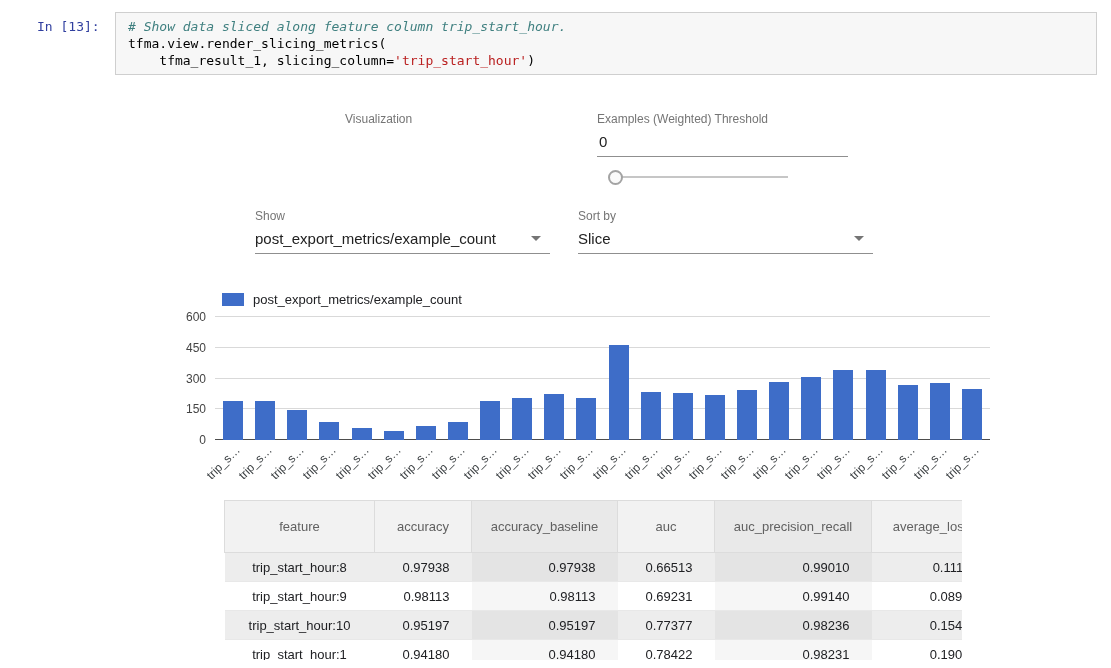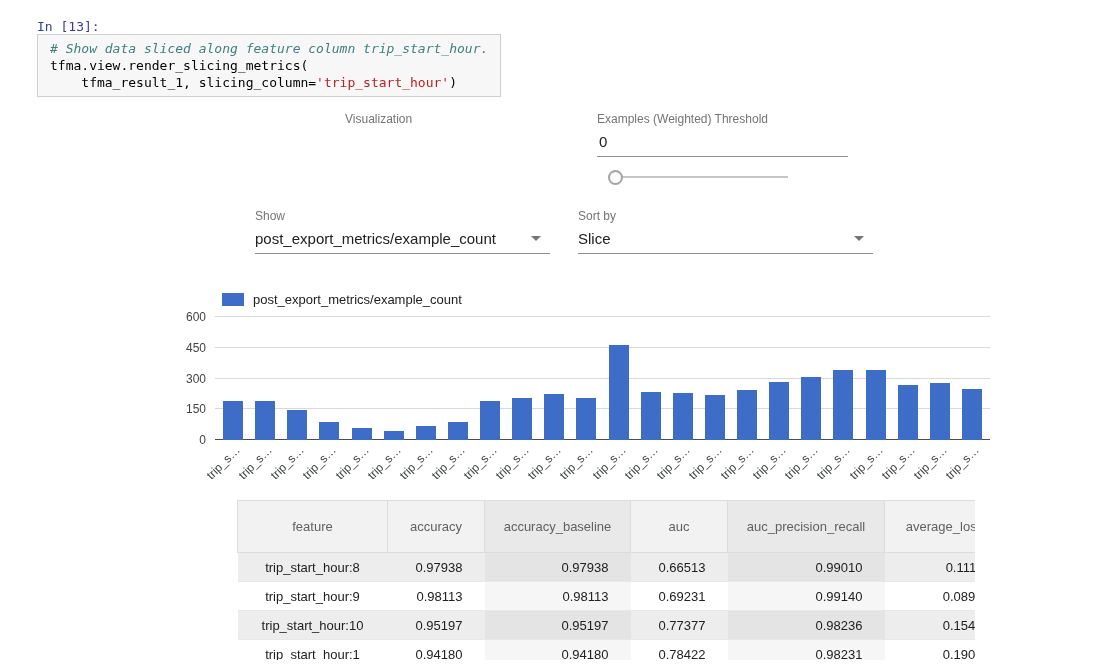--- a/index.html
+++ b/index.html
@@ -1,21 +1,21 @@
 <!DOCTYPE html>
 <html><head>
 <meta charset="utf-8">
 <style>
   html,body{margin:0;padding:0;}
   body{
     width:1111px;height:668px;position:relative;overflow:hidden;background:#fff;
     font-family:"Liberation Sans","DejaVu Sans",sans-serif;color:#212121;
   }
   
-  .cell{position:absolute;left:37px;top:12px;right:14px;display:flex;align-items:flex-start;flex-direction:column;}
+  .cell{position:absolute;left:37px;top:12px;right:14px;display:flex;align-items:flex-start;}
   .prompt{width:70px;margin-right:8px;padding-top:7px;font-family:"DejaVu Sans Mono","Liberation Mono",monospace;
     font-size:13px;color:#303f9f;white-space:nowrap;}
   .code-box{flex:1;background:#f7f7f7;border:1px solid #cfcfcf;padding:5px 12px;}
   .code-box pre{margin:0;font-family:"DejaVu Sans Mono","Liberation Mono",monospace;font-size:13px;line-height:17px;color:#000;white-space:pre;}
   .comment{color:#408080;font-style:italic;}
   .string{color:#ba2121;}
   
   .control{position:absolute;}
   .lbl{font-size:12px;color:#757575;margin-bottom:7px;line-height:14px;}
   .dd-row{display:flex;align-items:center;justify-content:space-between;border-bottom:1px solid #8f8f8f;padding-bottom:6px;cursor:pointer;}
@@ -39,21 +39,21 @@
   .y-label{position:absolute;right:9px;transform:translateY(50%);font-size:12px;color:#444;line-height:1;}
   .plot{position:relative;width:775px;height:123px;flex:none;}
   .gridline{position:absolute;left:0;right:0;height:1px;background:#d9d9d9;z-index:1;}
   .gridline.baseline{background:#4d4d4d;}
   .bars{position:absolute;left:2px;right:2px;top:0;bottom:0;display:flex;align-items:flex-end;z-index:2;}
   .bar-slot{position:relative;flex:1;height:100%;display:flex;justify-content:center;align-items:flex-end;}
   .bar{width:20px;}
   .x-label{position:absolute;top:calc(100% + 3px);right:50%;width:70px;text-align:right;
     font-size:12px;color:#3c4043;white-space:nowrap;transform:rotate(-45deg);transform-origin:100% 0;}
   
-  .table-wrap{position:absolute;left:237px;top:500px;width:738px;height:160px;overflow:hidden;}
+  .table-wrap{position:absolute;left:224px;top:500px;width:738px;height:160px;overflow:hidden;}
   .metrics-table{border-collapse:collapse;table-layout:fixed;width:767px;font-size:13px;}
   .metrics-table th{height:51px;background:#f2f2f2;color:#616161;font-weight:400;
     border:1px solid #dcdcdc;text-align:center;padding:0 4px;overflow:hidden;white-space:nowrap;}
   .metrics-table th.shade{background:#e9e9e9;}
   .metrics-table td{height:28px;text-align:right;padding:0 22px 0 4px;color:#202124;
     border-bottom:1px solid #e8e8e8;overflow:hidden;white-space:nowrap;}
   .metrics-table td.feature{text-align:center;padding:0 4px;}
   .metrics-table tbody tr:nth-child(odd) td{background:#ededed;}
   .metrics-table tbody tr:nth-child(odd) td.shade{background:#e4e4e4;}
   .metrics-table tbody tr:nth-child(even) td{background:#ffffff;}

